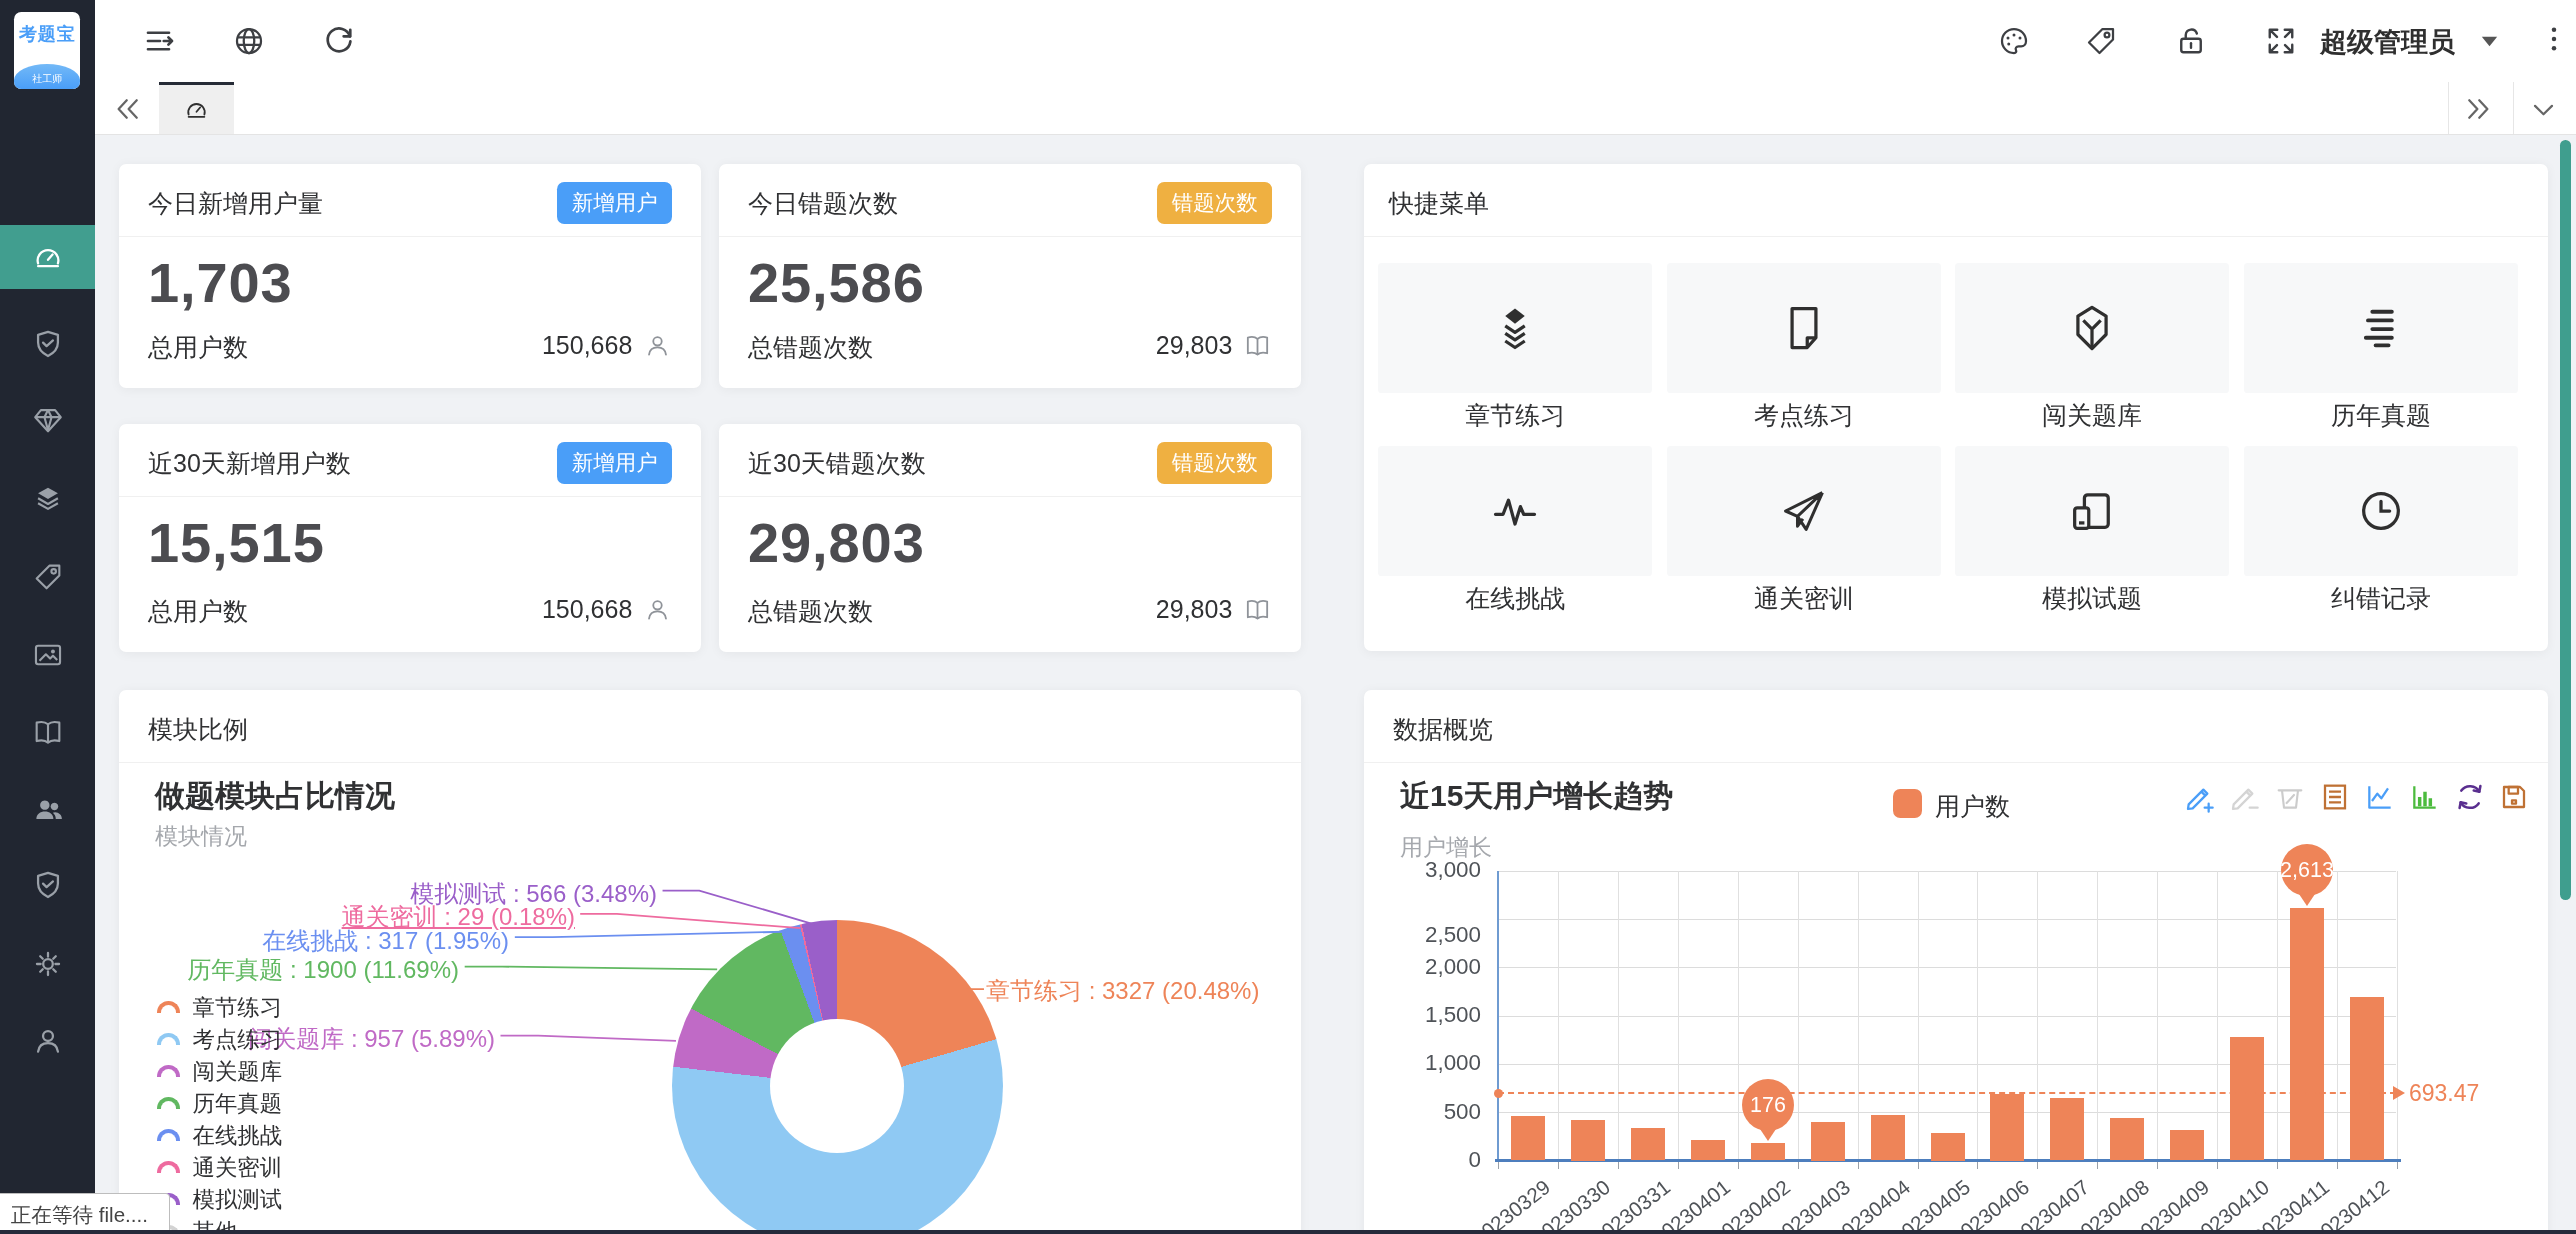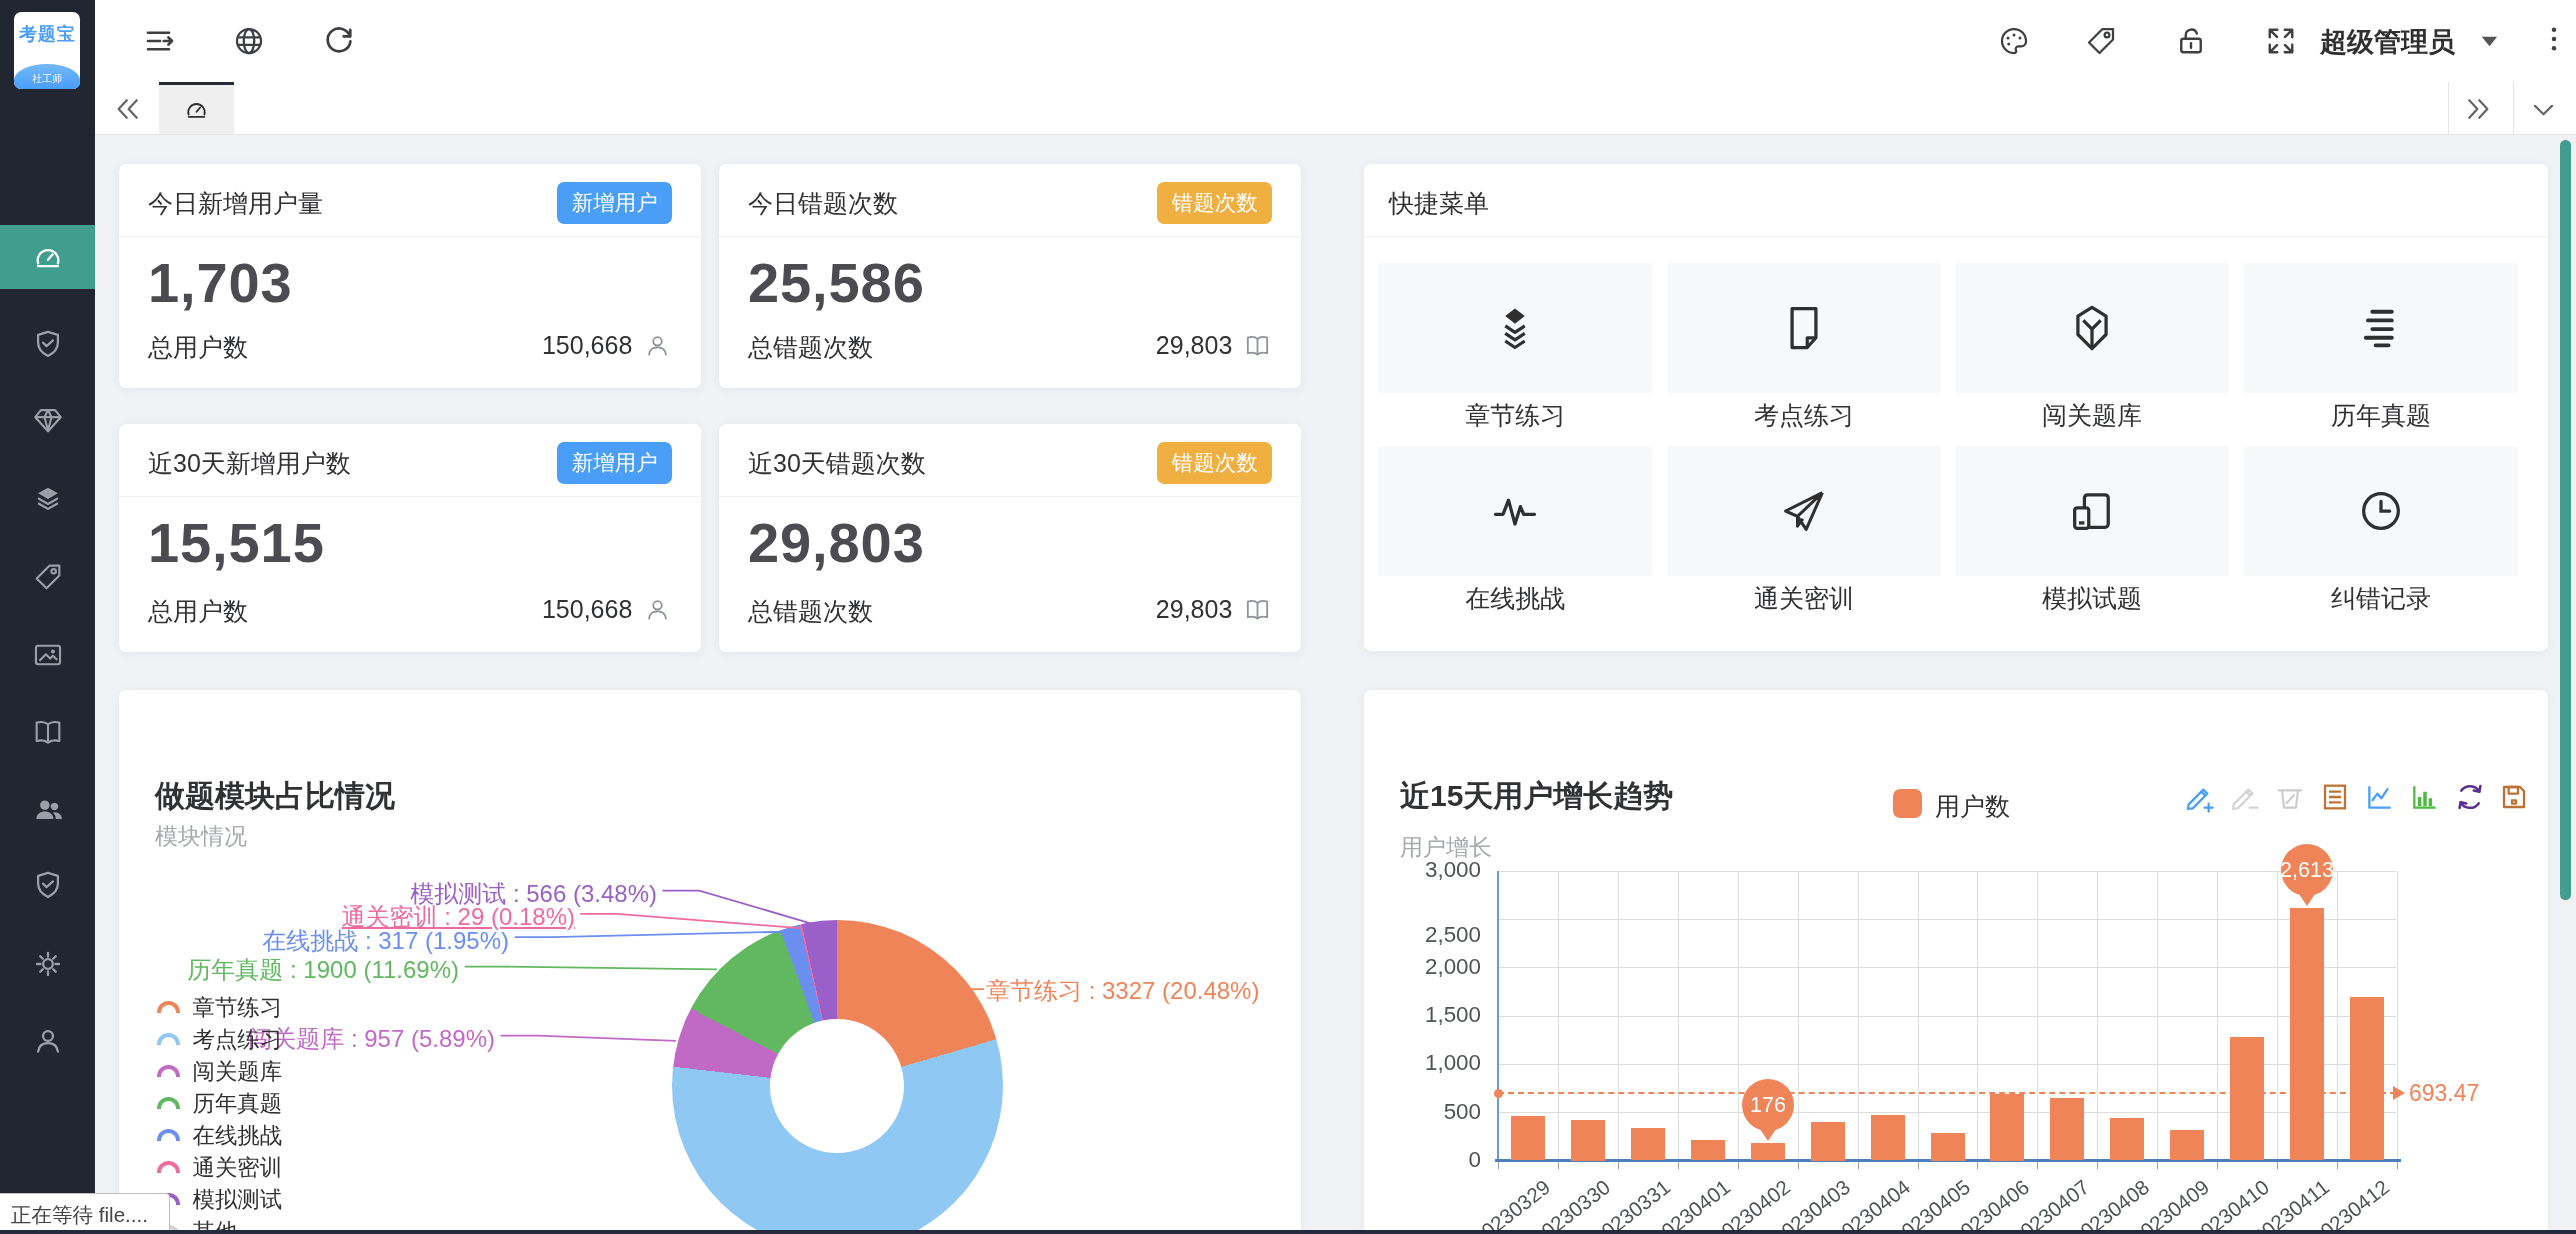--- a/index.html
+++ b/index.html
@@ -371,20 +371,23 @@
     <div class="qm-tile" style="left:880px;top:282px;">
       <svg viewBox="0 0 24 24" fill="none" stroke="currentColor" stroke-width="1.5" stroke-linecap="round">
           <circle cx="12" cy="12" r="8"></circle>
           <path d="M12,7.5 V12 h4"></path>
         </svg>
       </div>
     <div class="qm-label" style="left:880px;top:418px;">纠错记录</div>
   </div>
 
   <div class="card" style="left:119px;top:690px;width:1182px;height:573px;overflow:hidden;">
+    <div class="card-h">
+        <span class="ht">模块比例</span>
+      </div>
     <div class="chart-title">做题模块占比情况</div>
     <div class="chart-sub" style="top:131px;">模块情况</div>
     <div id="donut" style="background: conic-gradient(rgb(238, 132, 88) 0%, rgb(238, 132, 88) 20.48%, rgb(143, 201, 243) 20.48%, rgb(143, 201, 243) 76.81%, rgb(192, 106, 198) 76.81%, rgb(192, 106, 198) 82.7%, rgb(97, 184, 97) 82.7%, rgb(97, 184, 97) 94.39%, rgb(107, 143, 240) 94.39%, rgb(107, 143, 240) 96.34%, rgb(238, 107, 159) 96.34%, rgb(238, 107, 159) 96.52%, rgb(154, 95, 201) 96.52%, rgb(154, 95, 201) 100%);"></div>
     <div id="donut-hole"></div>
     <svg id="pie-lines" width="1182" height="573" style="position:absolute;left:0;top:0;pointer-events:none;" viewBox="0 0 1320 640">
         <polyline points="607,224 648,224 777,262" fill="none" stroke="#9a5fc9" stroke-width="2"></polyline>
         <polyline points="515,250 556,250 761,266" fill="none" stroke="#ee6b9f" stroke-width="2"></polyline>
         <polyline points="442,276 484,276 744,270" fill="none" stroke="#6b8ff0" stroke-width="2"></polyline>
         <polyline points="386,309 428,309 668,312" fill="none" stroke="#61b861" stroke-width="2"></polyline>
         <polyline points="426,386 468,386 622,392" fill="none" stroke="#c06ac6" stroke-width="2"></polyline>
@@ -428,20 +431,23 @@
           <span class="leg-text">模拟测试</span>
         </div>
         <div class="leg-item">
           <span class="leg-marker" style="border-color: rgb(211, 211, 211);"></span>
           <span class="leg-text">其他</span>
         </div>
       </div>
   </div>
 
   <div class="card" style="left:1364px;top:690px;width:1184px;height:573px;overflow:hidden;">
+    <div class="card-h">
+        <span class="ht">数据概览</span>
+      </div>
     <div class="chart-title">近15天用户增长趋势</div>
 
     <span class="abs" style="left: 529px; top: 99px; width: 29px; height: 29px; border-radius: 7.2px; background: rgb(238, 132, 88);"></span>
     <span class="abs" style="left:571px;top:100px;font-size:25px;color:#303133;">用户数</span>
 
     <span class="tool-ico" style="left:820px;color:#4a9ef8;">
       <svg viewBox="0 0 24 24" fill="none" stroke="currentColor" stroke-width="1.7" stroke-linecap="round" stroke-linejoin="round">
           <path d="M3.5,17.5 l-0.5,3.5 3.5,-0.5 11,-11 -3,-3 Z M13,8 l3,3"></path>
           <path d="M15.5,20 h6 M18.5,17 v6"></path>
         </svg>

